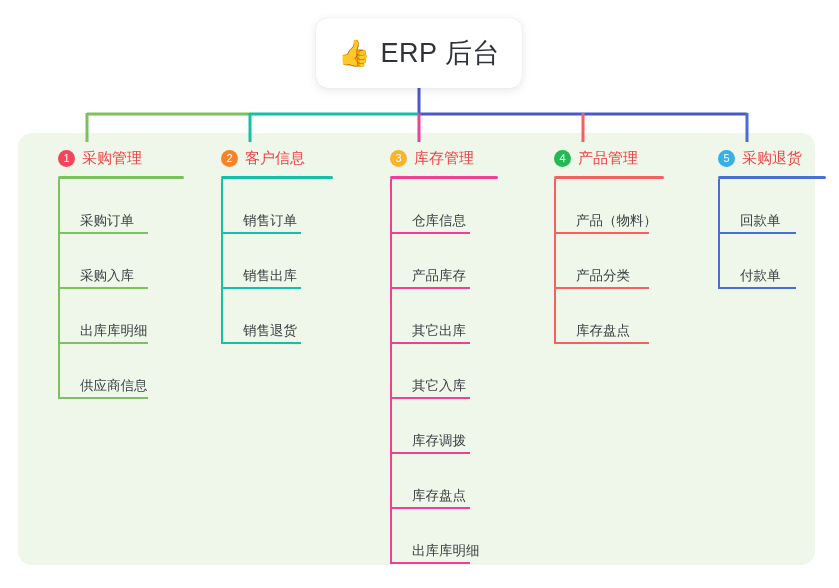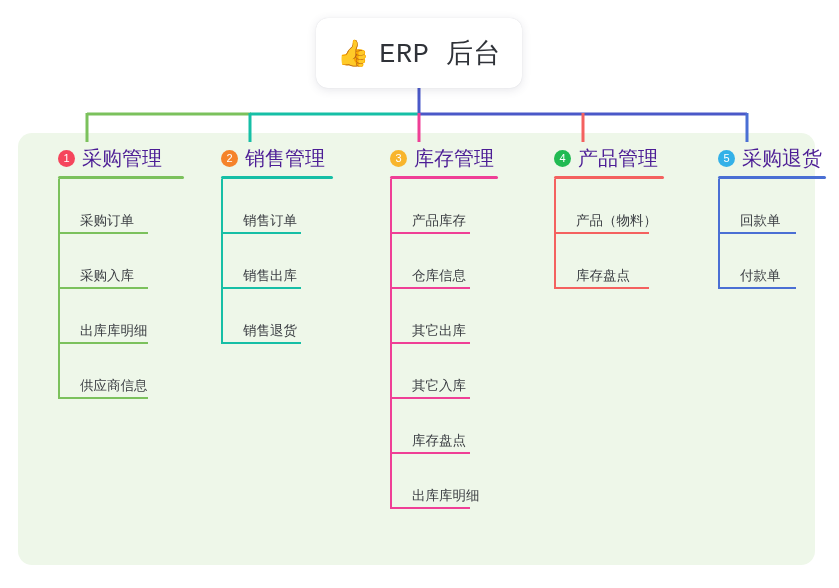--- a/index.html
+++ b/index.html
@@ -35,21 +35,20 @@
   #root-node .thumb {
     font-size: 26px;
     line-height: 1;
     display: inline-block;
   }
   #root-node .root-title {
     font-size: 27px;
     color: #2f3238;
     letter-spacing: 0.5px;
     white-space: nowrap;
-    font-family: Liberation Mono, monospace;
   }
 
   
   #canvas-panel {
     position: absolute;
     left: 18px;
     top: 133px;
     width: 797px;
     height: 432px;
     background: #eef7e9;
@@ -75,22 +74,22 @@
     height: 17px;
     border-radius: 50%;
     color: #ffffff;
     font-size: 11px;
     line-height: 17px;
     text-align: center;
     flex: 0 0 auto;
     font-weight: normal;
   }
   .col-title {
-    font-size: 20px;
-    color: #4c1d95;
+    font-size: 15px;
+    color: #ef4444;
     white-space: nowrap;
     text-align: right;
   }
   .col-rule {
     height: 3px;
     border-radius: 2px;
     margin-left: 20px;
   }
   .items {
     position: relative;
@@ -173,21 +172,21 @@
         </div>
         <div class="item">
           <span class="item-label">供应商信息</span>
           <div class="item-rule" style="background: rgb(123, 193, 92); width: 90px;"></div>
         </div>
       </div>
     </div>
     <div class="column" style="left: 201px;">
       <div class="col-header">
         <span class="badge" style="background: rgb(245, 131, 42);">2</span>
-        <span class="col-title">销售管理</span>
+        <span class="col-title">客户信息</span>
       </div>
       <div class="col-rule" style="background: rgb(22, 191, 166); width: 112px;"></div>
       <div class="items">
         <div class="spine" style="background: rgb(22, 191, 166);"></div>
         <div class="item">
           <span class="item-label">销售订单</span>
           <div class="item-rule" style="background: rgb(22, 191, 166); width: 80px;"></div>
         </div>
         <div class="item">
           <span class="item-label">销售出库</span>
@@ -201,33 +200,37 @@
     </div>
     <div class="column" style="left: 370px;">
       <div class="col-header">
         <span class="badge" style="background: rgb(248, 181, 44);">3</span>
         <span class="col-title">库存管理</span>
       </div>
       <div class="col-rule" style="background: rgb(239, 63, 150); width: 108px;"></div>
       <div class="items">
         <div class="spine" style="background: rgb(239, 63, 150);"></div>
         <div class="item">
+          <span class="item-label">仓库信息</span>
+          <div class="item-rule" style="background: rgb(239, 63, 150); width: 80px;"></div>
+        </div>
+        <div class="item">
           <span class="item-label">产品库存</span>
           <div class="item-rule" style="background: rgb(239, 63, 150); width: 80px;"></div>
         </div>
         <div class="item">
-          <span class="item-label">仓库信息</span>
-          <div class="item-rule" style="background: rgb(239, 63, 150); width: 80px;"></div>
-        </div>
-        <div class="item">
           <span class="item-label">其它出库</span>
           <div class="item-rule" style="background: rgb(239, 63, 150); width: 80px;"></div>
         </div>
         <div class="item">
           <span class="item-label">其它入库</span>
+          <div class="item-rule" style="background: rgb(239, 63, 150); width: 80px;"></div>
+        </div>
+        <div class="item">
+          <span class="item-label">库存调拨</span>
           <div class="item-rule" style="background: rgb(239, 63, 150); width: 80px;"></div>
         </div>
         <div class="item">
           <span class="item-label">库存盘点</span>
           <div class="item-rule" style="background: rgb(239, 63, 150); width: 80px;"></div>
         </div>
         <div class="item">
           <span class="item-label">出库库明细</span>
           <div class="item-rule" style="background: rgb(239, 63, 150); width: 80px;"></div>
         </div>
@@ -239,20 +242,24 @@
         <span class="col-title">产品管理</span>
       </div>
       <div class="col-rule" style="background: rgb(244, 97, 95); width: 110px;"></div>
       <div class="items">
         <div class="spine" style="background: rgb(244, 97, 95);"></div>
         <div class="item">
           <span class="item-label">产品（物料）</span>
           <div class="item-rule" style="background: rgb(244, 97, 95); width: 95px;"></div>
         </div>
         <div class="item">
+          <span class="item-label">产品分类</span>
+          <div class="item-rule" style="background: rgb(244, 97, 95); width: 95px;"></div>
+        </div>
+        <div class="item">
           <span class="item-label">库存盘点</span>
           <div class="item-rule" style="background: rgb(244, 97, 95); width: 95px;"></div>
         </div>
       </div>
     </div>
     <div class="column" style="left: 698px;">
       <div class="col-header">
         <span class="badge" style="background: rgb(51, 177, 232);">5</span>
         <span class="col-title">采购退货</span>
       </div>

